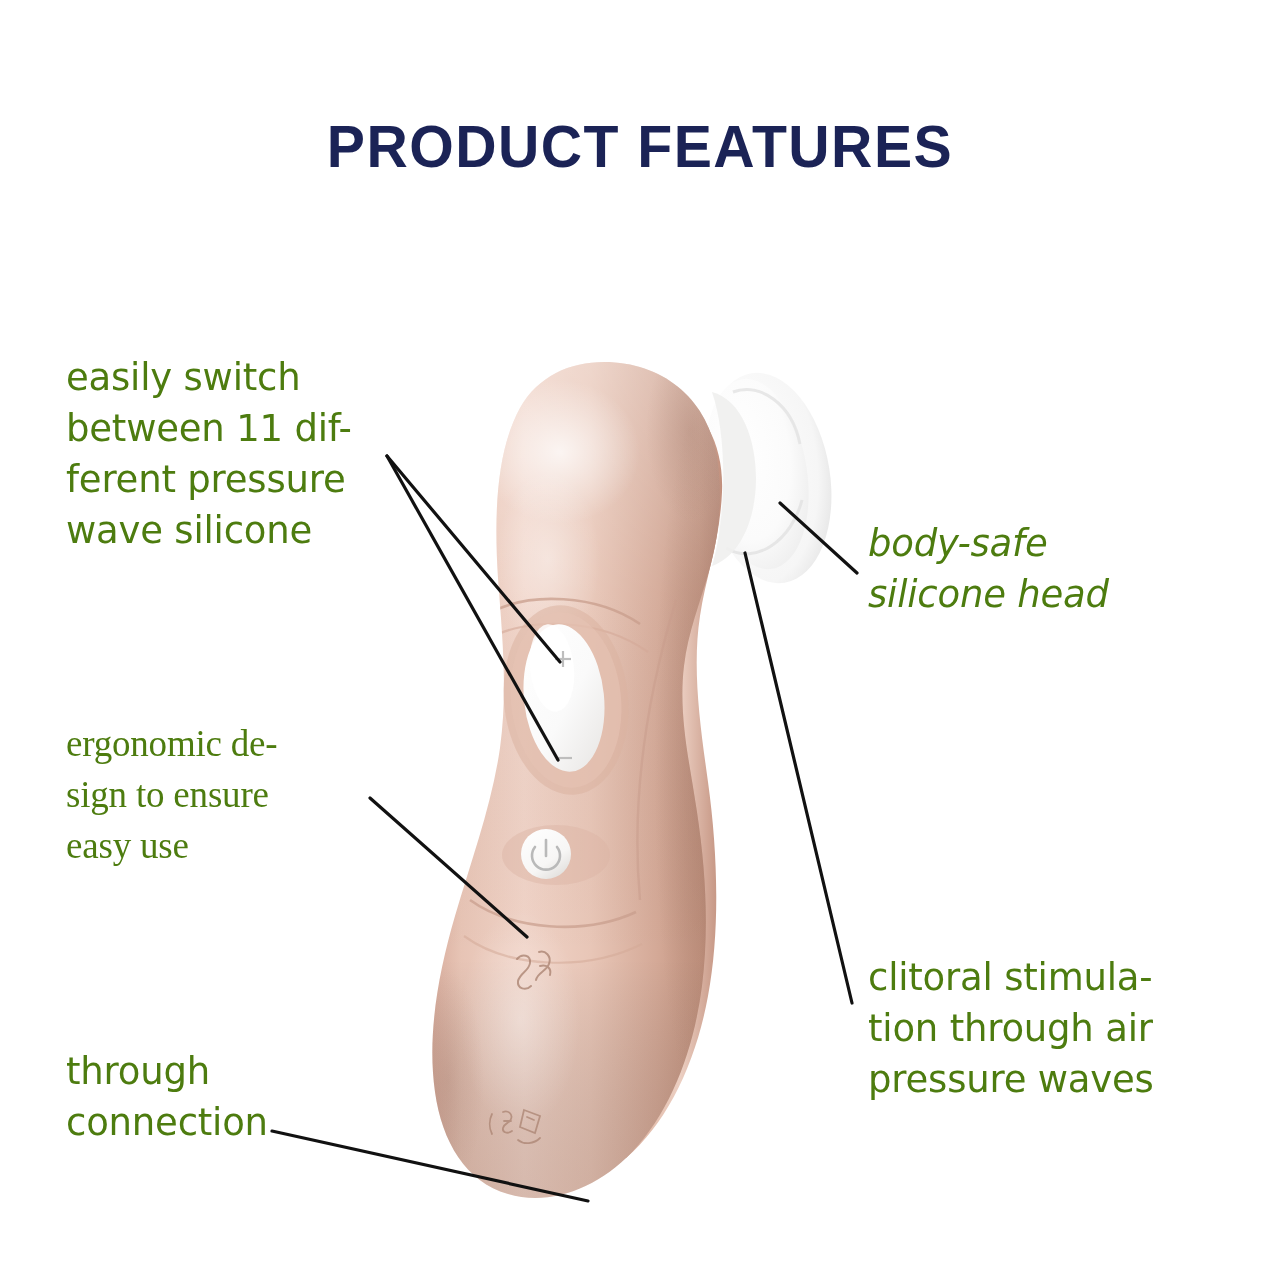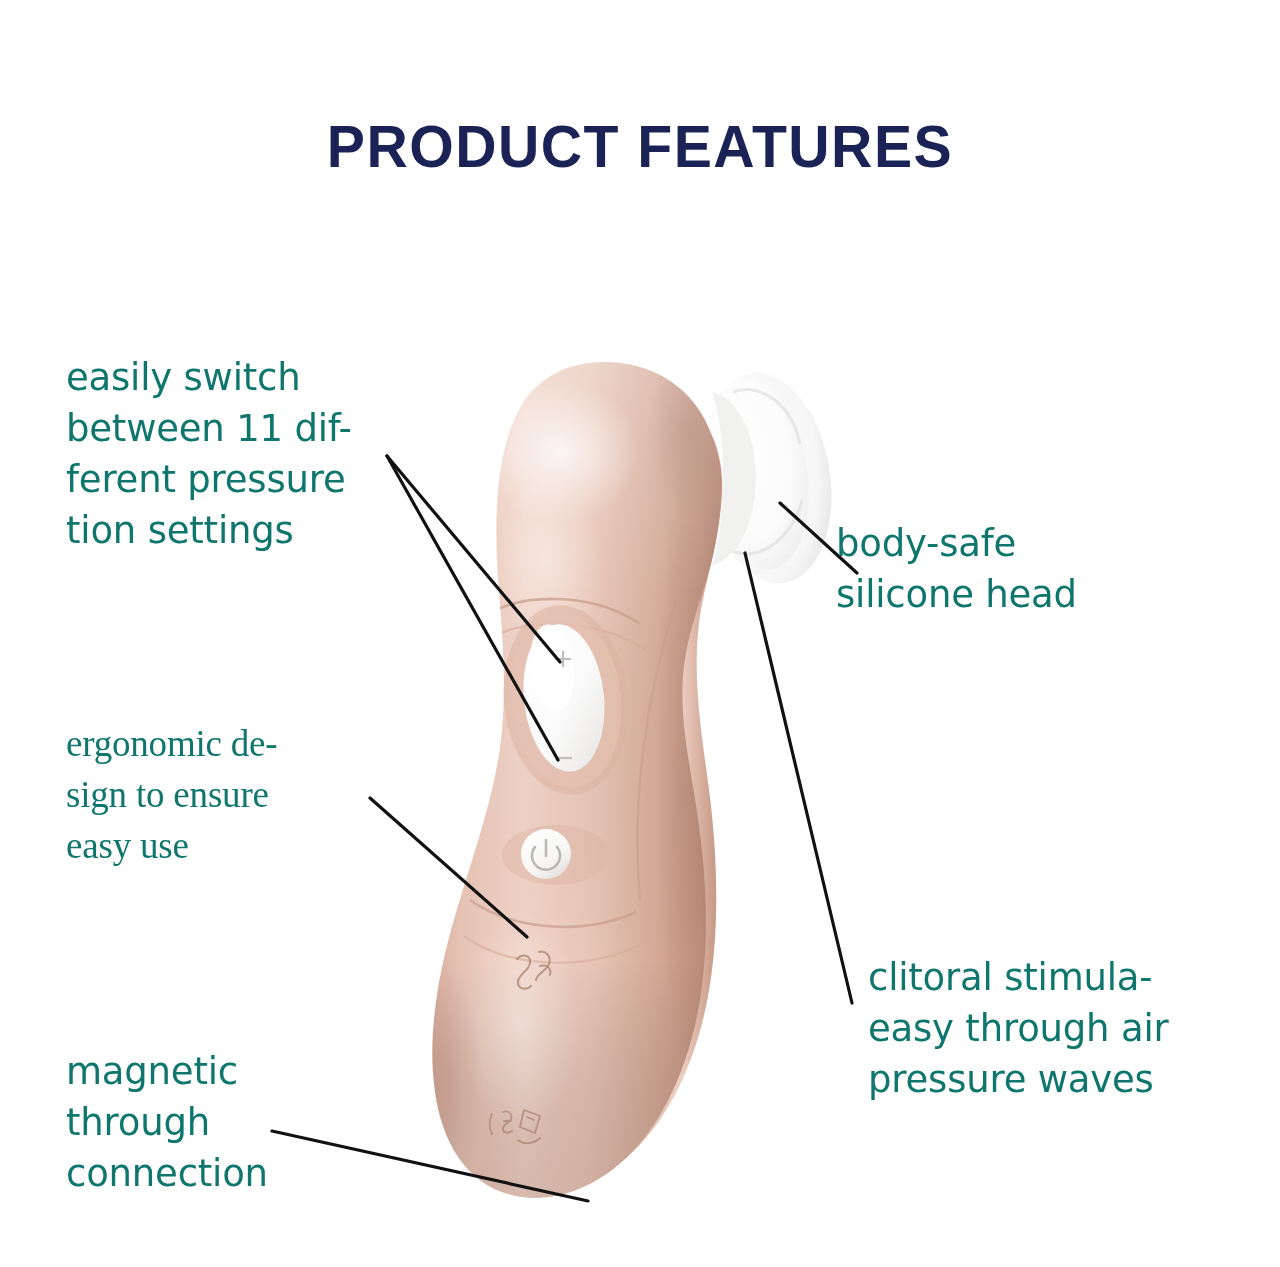--- a/index.html
+++ b/index.html
@@ -34,33 +34,33 @@
     font-size: 59px;
     letter-spacing: 1.5px;
     line-height: 1;
     white-space: nowrap;
     transform: scaleX(0.97);
   }
 
   
   .callout {
     position: absolute;
-    color: #0f766e;
+    color: #4d7c0f;
     font-family: "DejaVu Sans", sans-serif;
     font-weight: 400;
     font-size: 37px;
     line-height: 51px;
     letter-spacing: -0.2px;
   }
   .callout .ln { display: block; white-space: nowrap; }
 
   #callout-pressure-settings { left: 66px; top: 352px; }
   #callout-ergonomic        { left: 66px; top: 718px; font-family: Liberation Serif, serif; }
   #callout-magnetic         { left: 66px; top: 1046px; }
-  #callout-silicone-head    { left: 836px; top: 518px; }
+  #callout-silicone-head    { left: 868px; top: 518px; font-style: italic; }
   #callout-clitoral         { left: 868px; top: 952px; }
 
   
   #product-illustration {
     position: absolute;
     left: 0;
     top: 0;
     width: 1280px;
     height: 1267px;
   }
@@ -280,39 +280,38 @@
       <line x1="780" y1="503" x2="857" y2="573"></line>
 
       <line x1="745" y1="553" x2="852" y2="1003"></line>
     </g>
   </svg>
 
   <div class="callout" id="callout-pressure-settings">
     <span class="ln">easily switch</span>
     <span class="ln">between 11 dif-</span>
     <span class="ln">ferent pressure</span>
-    <span class="ln">tion settings</span>
+    <span class="ln">wave silicone</span>
   </div>
 
   <div class="callout" id="callout-ergonomic">
     <span class="ln">ergonomic de-</span>
     <span class="ln">sign to ensure</span>
     <span class="ln">easy use</span>
   </div>
 
   <div class="callout" id="callout-magnetic">
-    <span class="ln">magnetic</span>
     <span class="ln">through</span>
     <span class="ln">connection</span>
   </div>
 
   <div class="callout" id="callout-silicone-head">
     <span class="ln">body-safe</span>
     <span class="ln">silicone head</span>
   </div>
 
   <div class="callout" id="callout-clitoral">
     <span class="ln">clitoral stimula-</span>
-    <span class="ln">easy through air</span>
+    <span class="ln">tion through air</span>
     <span class="ln">pressure waves</span>
   </div>
 
 </div>
 
 </body></html>

